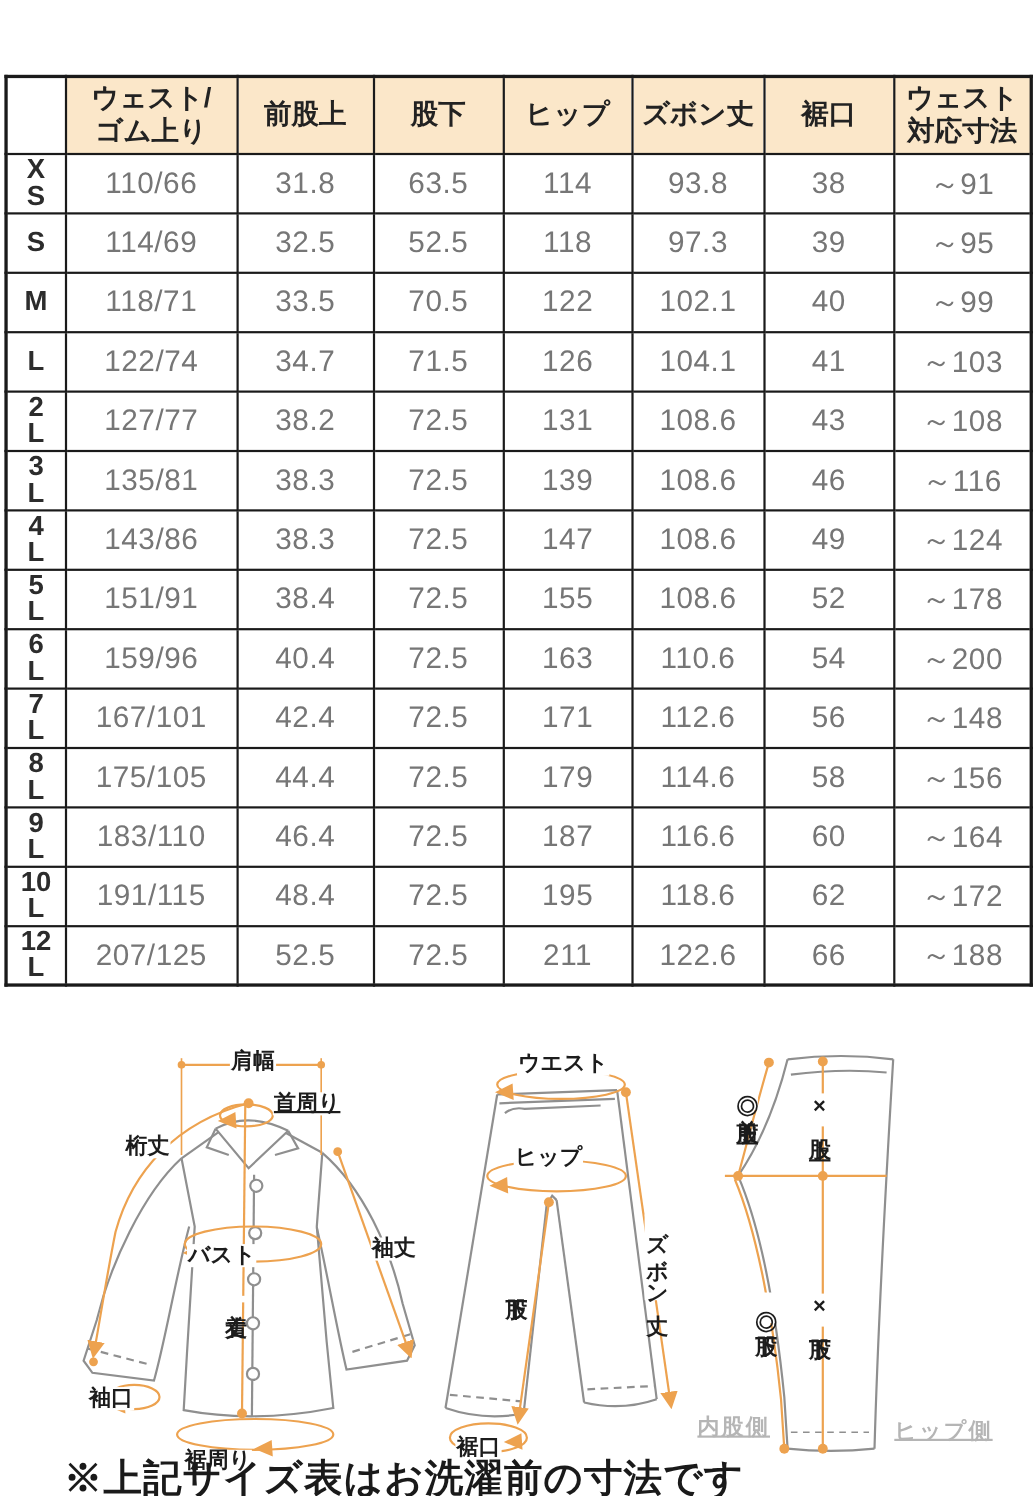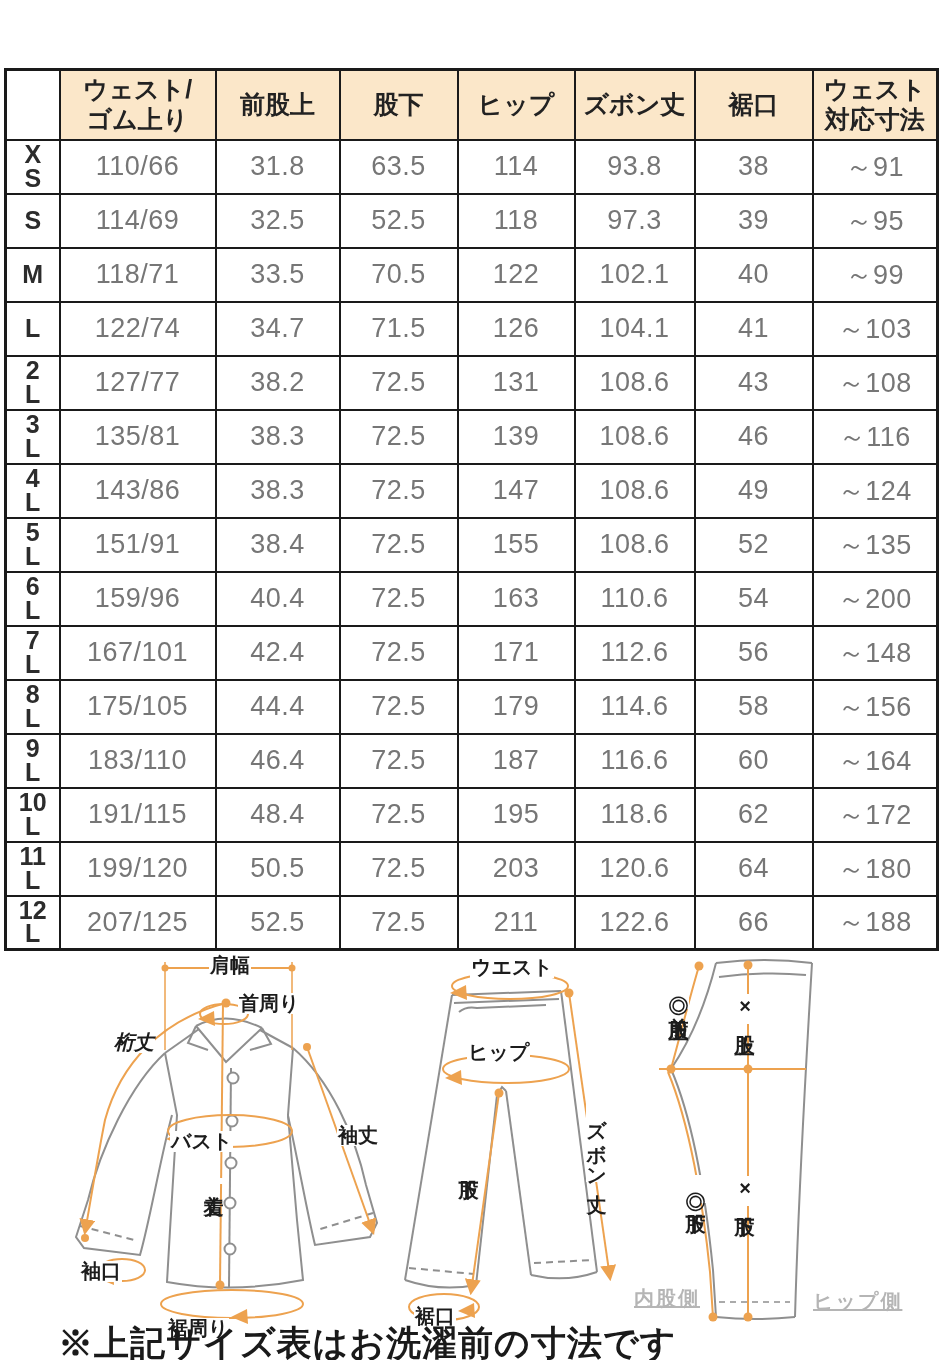--- a/index.html
+++ b/index.html
@@ -157,21 +157,21 @@
       </tr>
       <tr>
         <th>5
 L</th>
         <td>151/91</td>
         <td>38.4</td>
         <td>72.5</td>
         <td>155</td>
         <td>108.6</td>
         <td>52</td>
-        <td>～135</td>
+        <td>～178</td>
       </tr>
       <tr>
         <th>6
 L</th>
         <td>159/96</td>
         <td>40.4</td>
         <td>72.5</td>
         <td>163</td>
         <td>110.6</td>
         <td>54</td>
@@ -213,31 +213,20 @@
       <tr>
         <th>10
 L</th>
         <td>191/115</td>
         <td>48.4</td>
         <td>72.5</td>
         <td>195</td>
         <td>118.6</td>
         <td>62</td>
         <td>～172</td>
-      </tr>
-      <tr>
-        <th>11
-L</th>
-        <td>199/120</td>
-        <td>50.5</td>
-        <td>72.5</td>
-        <td>203</td>
-        <td>120.6</td>
-        <td>64</td>
-        <td>～180</td>
       </tr>
       <tr>
         <th>12
 L</th>
         <td>207/125</td>
         <td>52.5</td>
         <td>72.5</td>
         <td>211</td>
         <td>122.6</td>
         <td>66</td>
@@ -350,22 +339,22 @@
       <circle cx="699" cy="16" r="4.5"></circle>
         <circle cx="748" cy="15" r="4.5"></circle>
       <circle cx="671" cy="119" r="4.5"></circle>
         <circle cx="748" cy="119" r="4.5"></circle>
       <circle cx="713" cy="367" r="4.5"></circle>
         <circle cx="748" cy="367" r="4.5"></circle>
     </g>
   </svg>
 
   <div class="dlabel" style="left:209px; top:5px;">肩幅</div>
-  <div class="dlabel" style="left:238px; top:43px;">首周り</div>
-  <div class="dlabel" style="left:113px; top:82px;font-style:italic;">桁丈</div>
+  <div class="dlabel" style="left:248px; top:43px;text-decoration:underline;">首周り</div>
+  <div class="dlabel" style="left:113px; top:82px;">桁丈</div>
   <div class="dlabel" style="left:170px; top:181px;">バスト</div>
   <div class="dlabel" style="left:337px; top:175px;">袖丈</div>
   <div class="dlabel vert" style="left:203px; top:228px;">着丈</div>
   <div class="dlabel" style="left:80px; top:311px;">袖口</div>
   <div class="dlabel" style="left:167px; top:368px;">裾周り</div>
 
   <div class="dlabel" style="left:470px; top:7px;">ウエスト</div>
   <div class="dlabel" style="left:467px; top:92px;">ヒップ</div>
   <div class="dlabel vert" style="left:586px; top:154px;">ズボン丈</div>
   <div class="dlabel vert" style="left:458px; top:213px;">股下</div>

